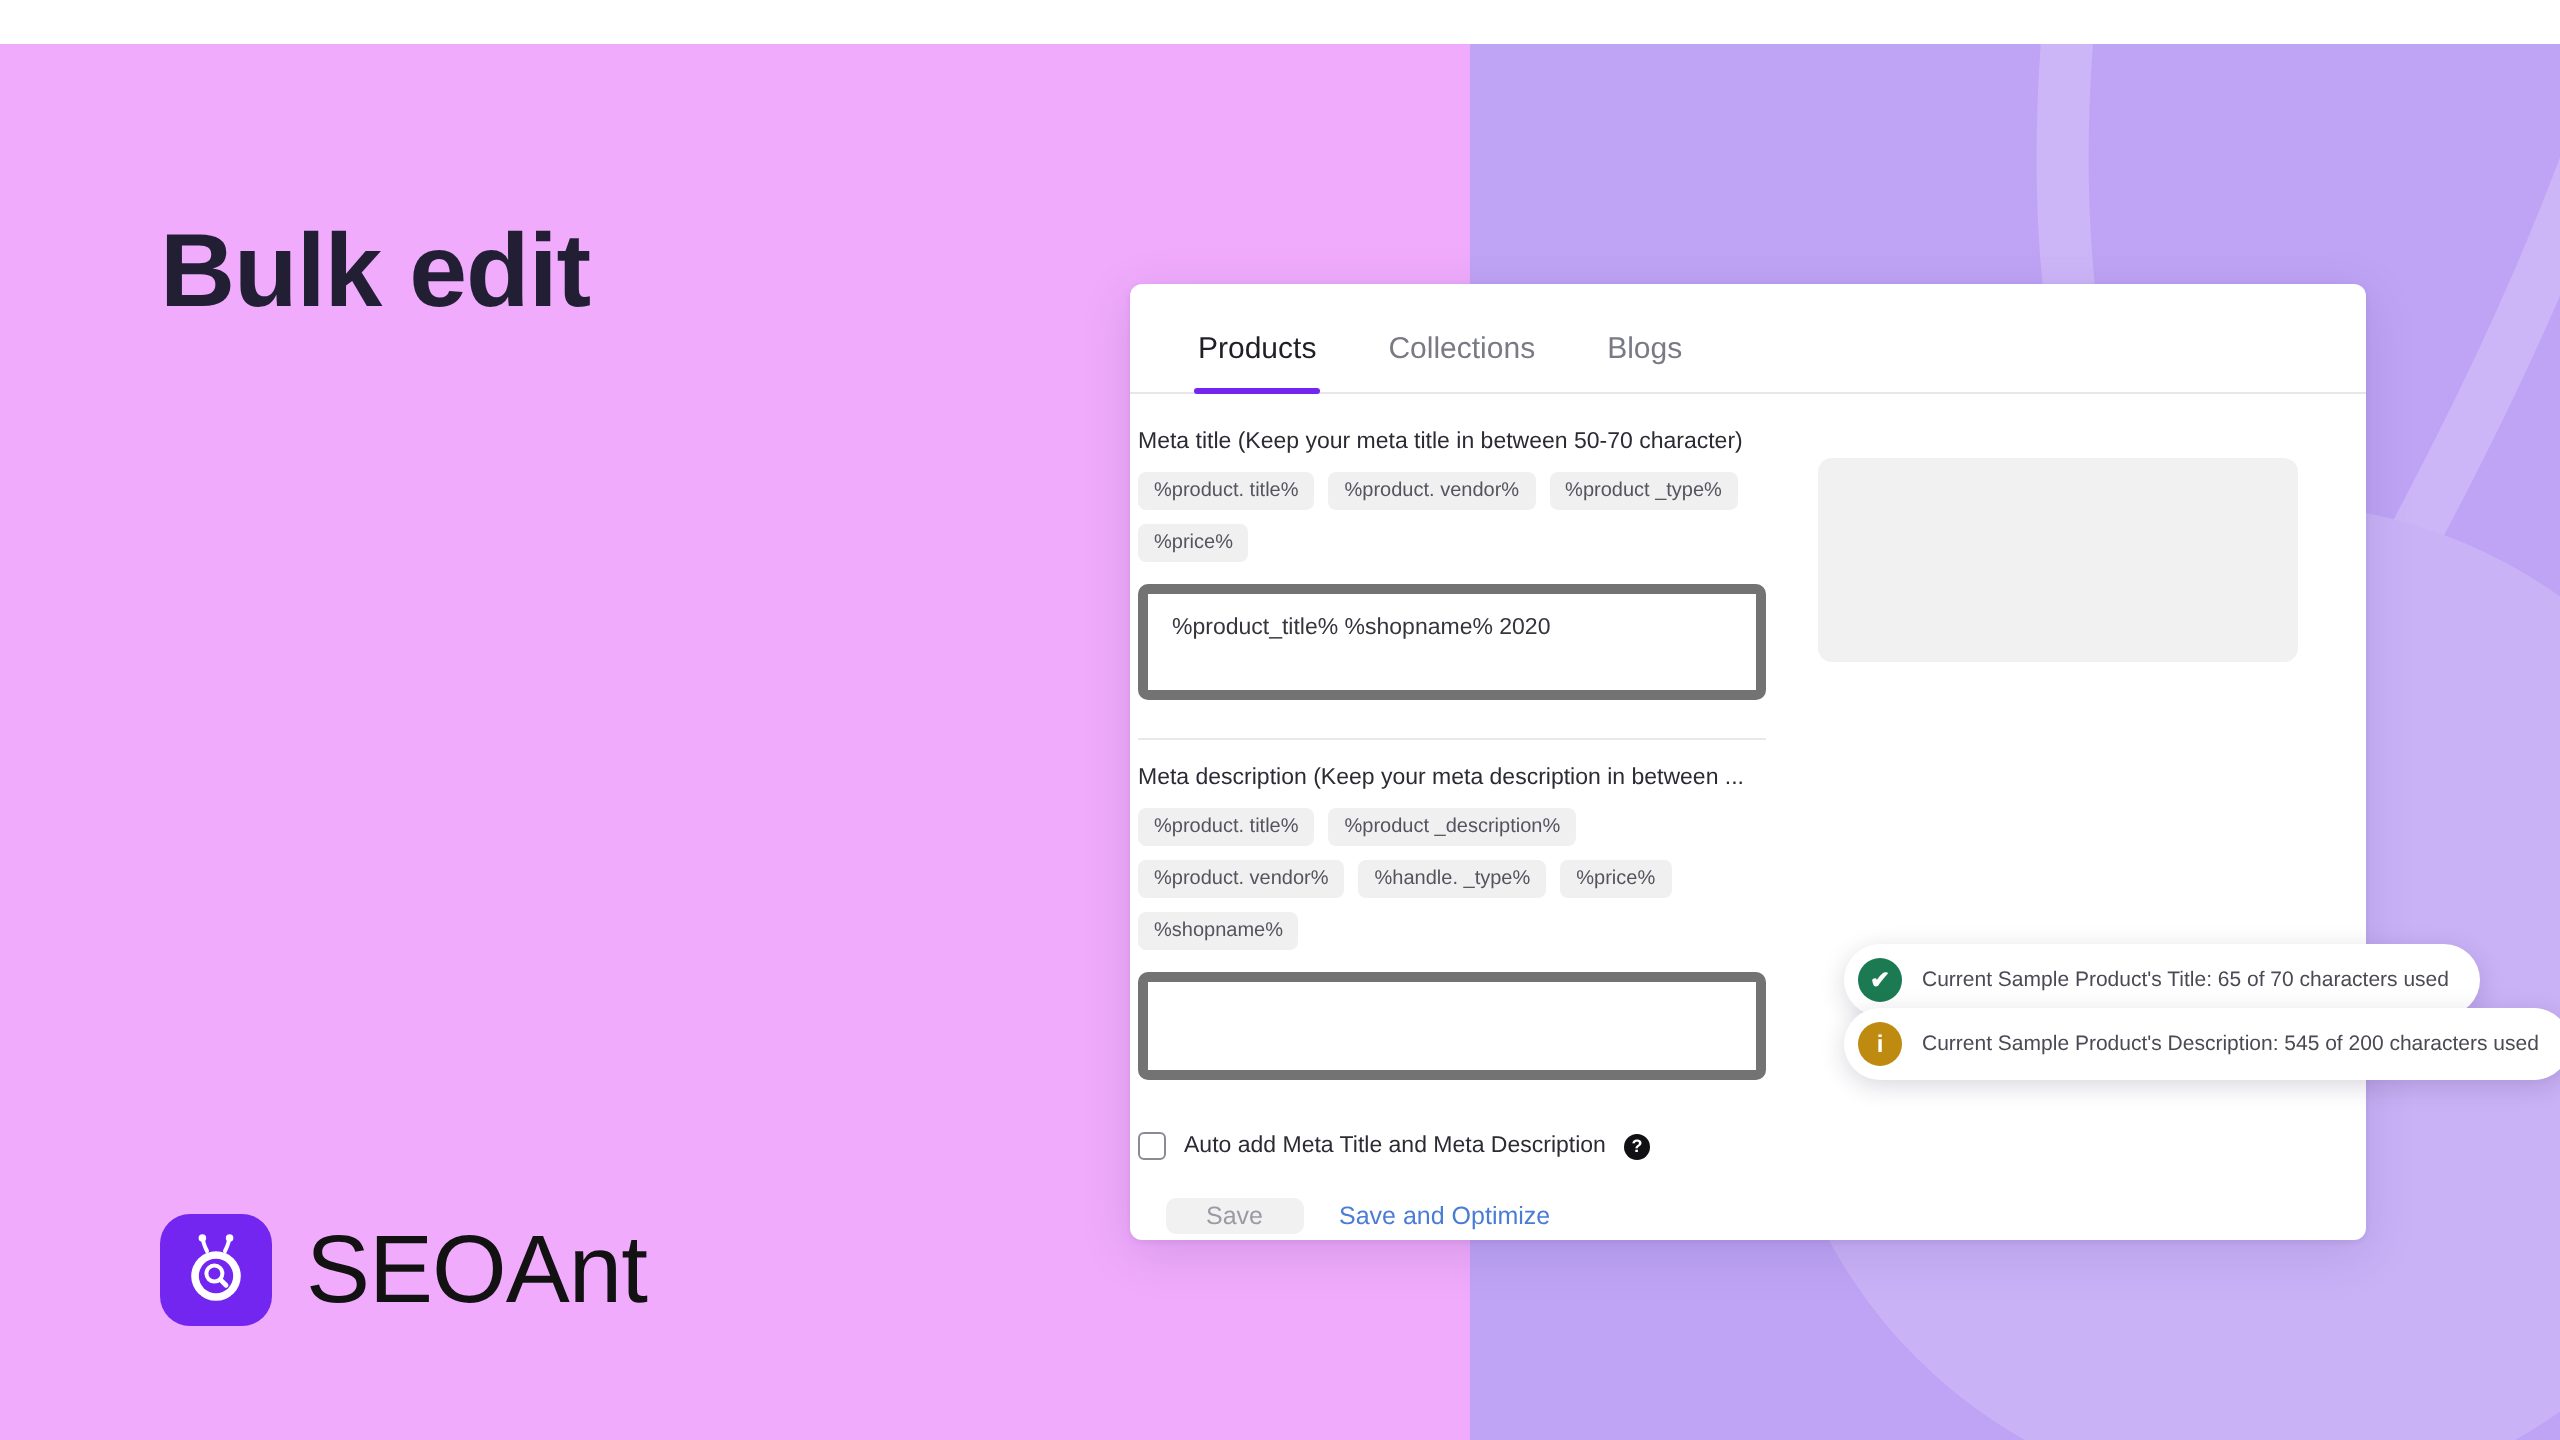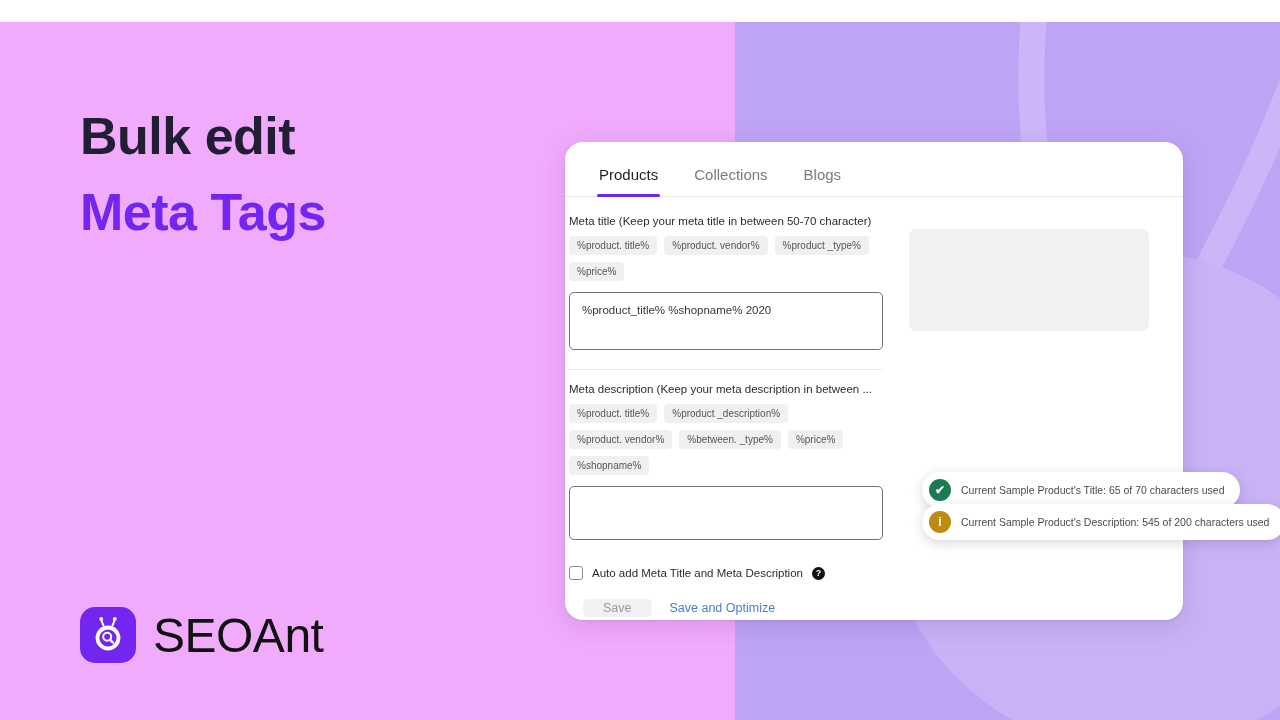--- a/index.html
+++ b/index.html
@@ -34,21 +34,21 @@
   .brand { position: absolute; left: 80px; top: 585px; display: flex; align-items: center; gap: 17px; }
   .brand-mark {
     width: 56px; height: 56px; border-radius: 15px;
     background: #7226F0; display: flex; align-items: center; justify-content: center;
   }
   .brand-name { font-size: 48px; font-weight: 400; color: #121212; letter-spacing: -0.5px; }
 
   
   .app-card {
     position: absolute; left: 565px; top: 120px; width: 618px; height: 478px;
-    background: #ffffff; border-radius: 18px;
+    background: #ffffff; border-radius: 6px;
     box-shadow: 0 6px 26px rgba(40,20,90,0.13), 0 1px 3px rgba(40,20,90,0.08);
     overflow: hidden;
   }
   .tabbar {
     height: 55px; border-bottom: 1px solid #E7E7EA;
     display: flex; align-items: flex-end; padding-left: 18px; gap: 4px;
   }
   .tab {
     position: relative; padding: 0 16px 14px 16px;
     font-size: 15px; color: #7A7A85; cursor: pointer; line-height: 1;
@@ -63,21 +63,21 @@
   .col-left { width: 314px; }
   .col-right { width: 240px; }
 
   .field-label { font-size: 11.5px; color: #2B2B33; margin-bottom: 9px; }
   .chips { display: flex; flex-wrap: wrap; gap: 7px; }
   .chip {
     background: #F0F0F1; border-radius: 4px; padding: 4px 8px;
     font-size: 10px; color: #54545E; white-space: nowrap;
   }
   .textbox {
-    margin-top: 11px; border: 1px solid #737373; border-radius: 5px;
+    margin-top: 11px; border: 5px solid #737373; border-radius: 5px;
     background: #fff; padding: 11px 12px; font-size: 11.5px; color: #35353D;
   }
   .textbox.title-box { height: 58px; }
   .textbox.desc-box { height: 54px; }
   .divider { height: 1px; background: #E9E9EC; margin: 19px 0 13px 0; }
 
   .checkrow { display: flex; align-items: center; gap: 9px; padding: 26px 0 0 0; text-align: center; }
   .checkbox {
     width: 14px; height: 14px; border: 1.4px solid #8A8A93; border-radius: 3px; background:#fff;
     flex: none;
@@ -134,21 +134,20 @@
         <path d="M330 250 C 300 170, 290 90, 300 -20"></path>
         <path d="M470 250 C 510 175, 540 110, 565 40"></path>
       </g>
       <ellipse cx="400" cy="480" rx="250" ry="250" fill="#CDB6F8"></ellipse>
       <ellipse cx="400" cy="480" rx="250" ry="250" fill="#CAB2F7"></ellipse>
     </svg>
   </div>
 
   <div class="hero">
     <h1>Bulk edit</h1>
-    <h1 class="accent">Meta Tags</h1>
   </div>
 
   <div class="brand">
     <div class="brand-mark">
       <svg width="40" height="40" viewBox="0 0 40 40">
         <g stroke="#ffffff" stroke-width="2" fill="none" stroke-linecap="round">
           <path d="M15.5 10.5 C 14 7.5, 13.5 5.5, 13.5 4.5"></path>
           <path d="M24.5 10.5 C 26 7.5, 26.5 5.5, 26.5 4.5"></path>
         </g>
         <circle cx="13.2" cy="4" r="1.9" fill="#ffffff"></circle>
@@ -186,21 +185,21 @@
         </div>
 
         <div class="divider"></div>
 
         <div>
           <div class="field-label">Meta description (Keep your meta description in between ...</div>
           <div class="chips">
             <span class="chip">%product. title%</span>
             <span class="chip">%product _description%</span>
             <span class="chip">%product. vendor%</span>
-            <span class="chip">%between. _type%</span>
+            <span class="chip">%handle. _type%</span>
             <span class="chip">%price%</span>
             <span class="chip">%shopname%</span>
           </div>
           <div class="textbox desc-box"></div>
         </div>
 
         <div class="checkrow">
           <span class="checkbox"></span>
           <span class="label">Auto add Meta Title and Meta Description</span>
           <span class="help-icon">?</span>

